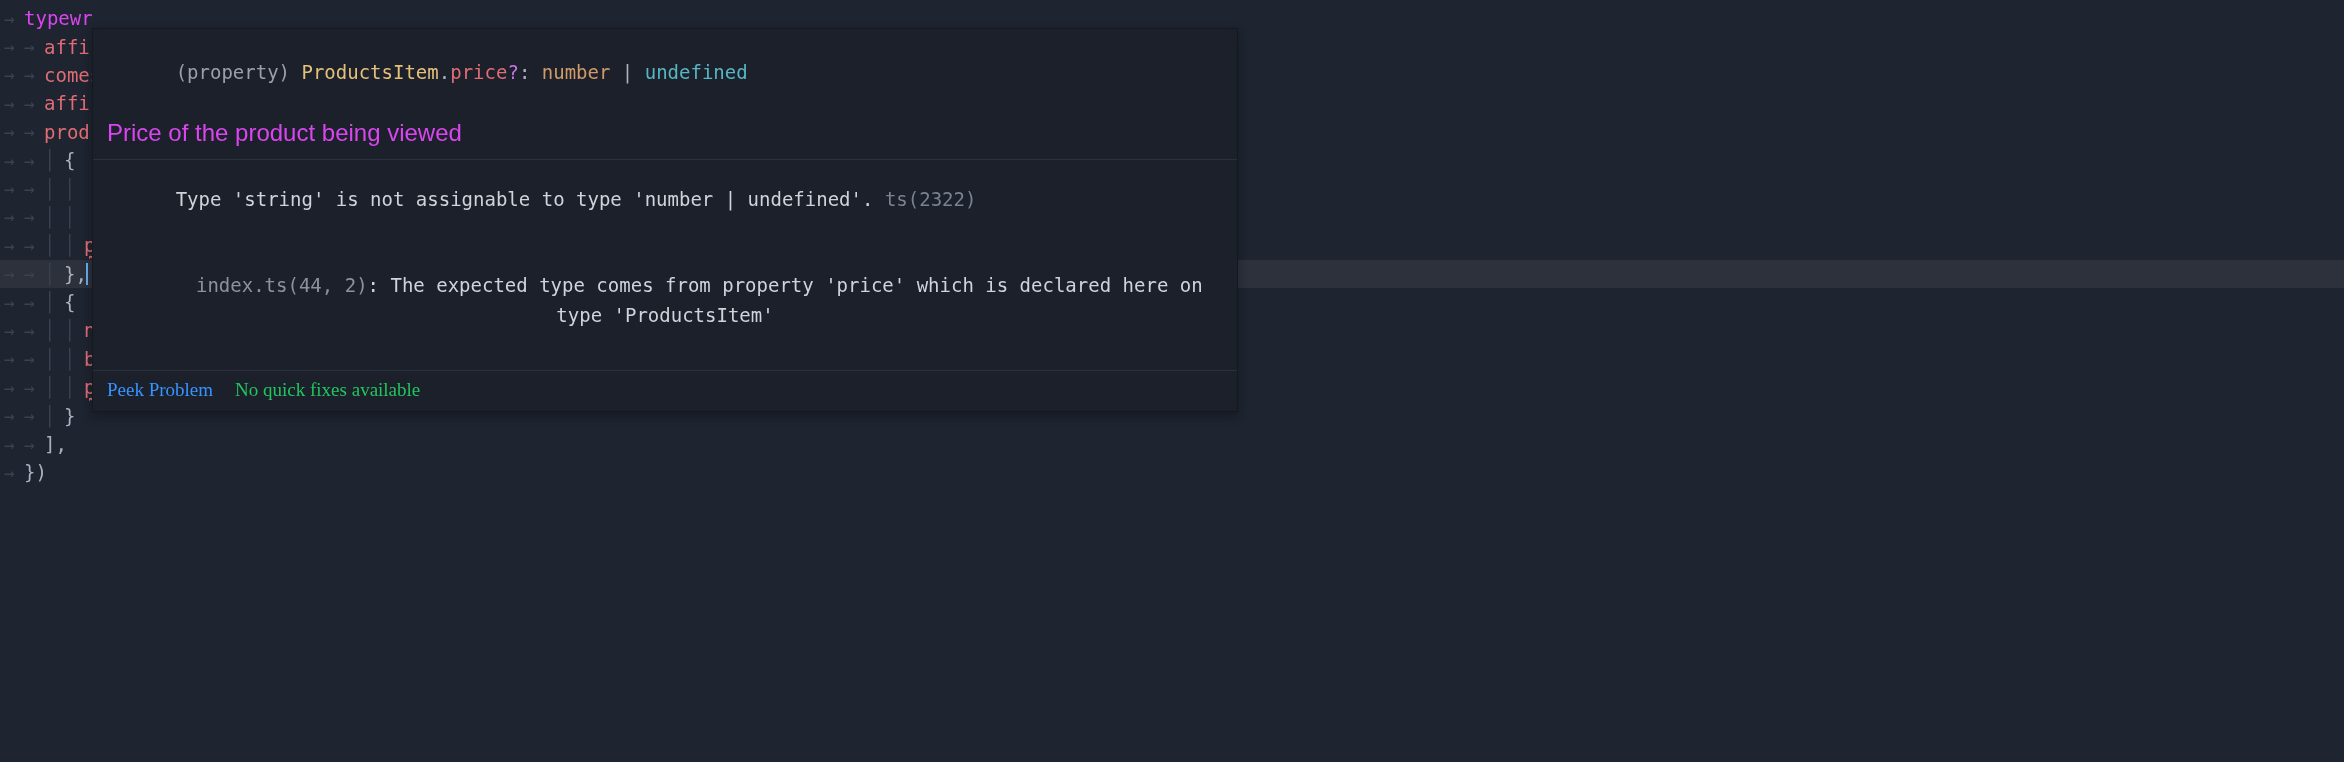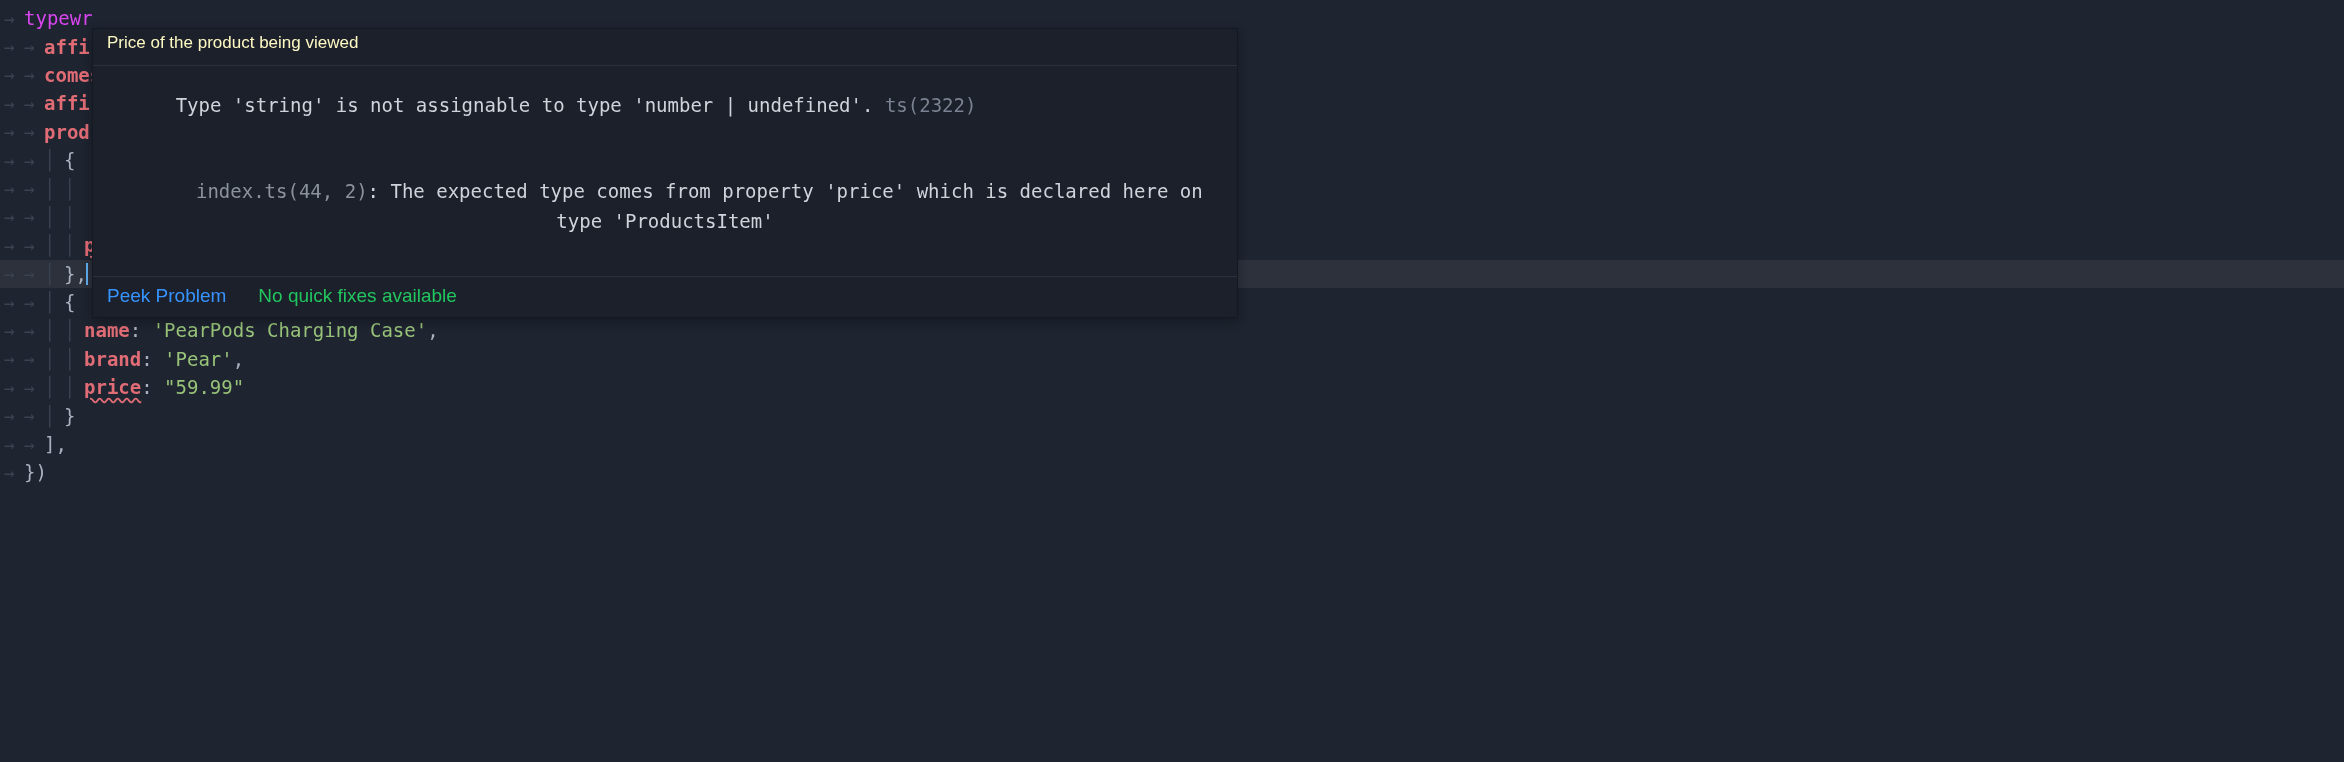--- a/index.html
+++ b/index.html
@@ -32,21 +32,21 @@
     text-align: left;
     font-size: 18px;
   }
   .guide {
     color: #3a4250;
     display: inline-block;
     width: 20px;
     text-align: left;
   }
   .tk-fn   { color: #d946ef; }
-  .tk-prop { color: #e06c75; font-weight: bold; }
+  .tk-prop { color: #e06c75; }
   .tk-str  { color: #98c379; }
   .tk-pun  { color: #abb2bf; }
   .err-underline {
     text-decoration-line: underline;
     text-decoration-style: wavy;
     text-decoration-color: #e06c75;
     text-underline-offset: 3px;
   }
   .line.active {
     background: #2c313c;
@@ -72,23 +72,23 @@
     font-size: 19px;
     z-index: 10;
   }
   .hover .sig {
     padding: 10px 14px 10px 14px;
     font-family: "SF Mono", "Menlo", "Consolas", monospace;
     white-space: pre;
   }
   .hover .doc {
     padding: 4px 14px 12px 14px;
-    color: #fef9c3;
+    color: #d946ef;
     font-family: -apple-system, "Segoe UI", Helvetica, Arial, sans-serif;
-    font-size: 17px;
+    font-size: 24px;
   }
   .hover .err {
     padding: 6px 14px 4px 14px;
     font-family: "SF Mono", "Menlo", "Consolas", monospace;
     color: #cfd3da;
     white-space: pre;
   }
   .hover .err .code { color: #7a8190; }
   .hover .related {
     padding: 6px 14px 10px 14px;
@@ -97,24 +97,24 @@
     white-space: pre-wrap;
     line-height: 1.55;
     text-align: center;
   }
   .hover .related .loc { color: #8c929c; }
   .hover .divider {
     border-top: 1px solid #2a303c;
   }
   .hover .footer {
     padding: 8px 14px 10px 14px;
-    font-family: Liberation Sans, sans-serif;
+    font-family: Liberation Serif, serif;
     font-size: 19px;
     display: flex;
-    gap: 32px;
+    gap: 22px;
   }
   .hover .footer .peek { color: #3794ff; cursor: pointer; }
   .hover .footer .noquick { color: #22c55e; }
 
   .sig .lbl { color: #9aa0ab; }
   .sig .type { color: #e5c07b; }
   .sig .propname { color: #e06c75; }
   .sig .opt { color: #c678dd; }
   .sig .numtype { color: #d19a66; }
   .sig .undef { color: #56b6c2; }
@@ -240,20 +240,23 @@
     <span class="arrow">→</span>
     <span class="tk-pun">],</span>
   </div>
 
   <div class="line">
     <span class="arrow">→</span>
     <span class="tk-pun">})</span>
   </div>
 
   <div class="hover">
+    <div class="sig">
+      <span class="lbl">(property) </span><span class="type">ProductsItem</span><span class="punct">.</span><span class="propname">price</span><span class="opt">?</span><span class="punct">: </span><span class="numtype">number</span><span class="punct"> | </span><span class="undef">undefined</span>
+    </div>
     <div class="doc">Price of the product being viewed</div>
     <div class="divider"></div>
     <div class="err">
       <span>Type 'string' is not assignable to type 'number | undefined'.</span> <span class="code">ts(2322)</span>
     </div>
     <div class="related">
       <span class="loc">index.ts(44, 2)</span><span>: </span><span>The expected type comes from property 'price' which is declared here on type 'ProductsItem'</span>
     </div>
     <div class="divider"></div>
     <div class="footer">

